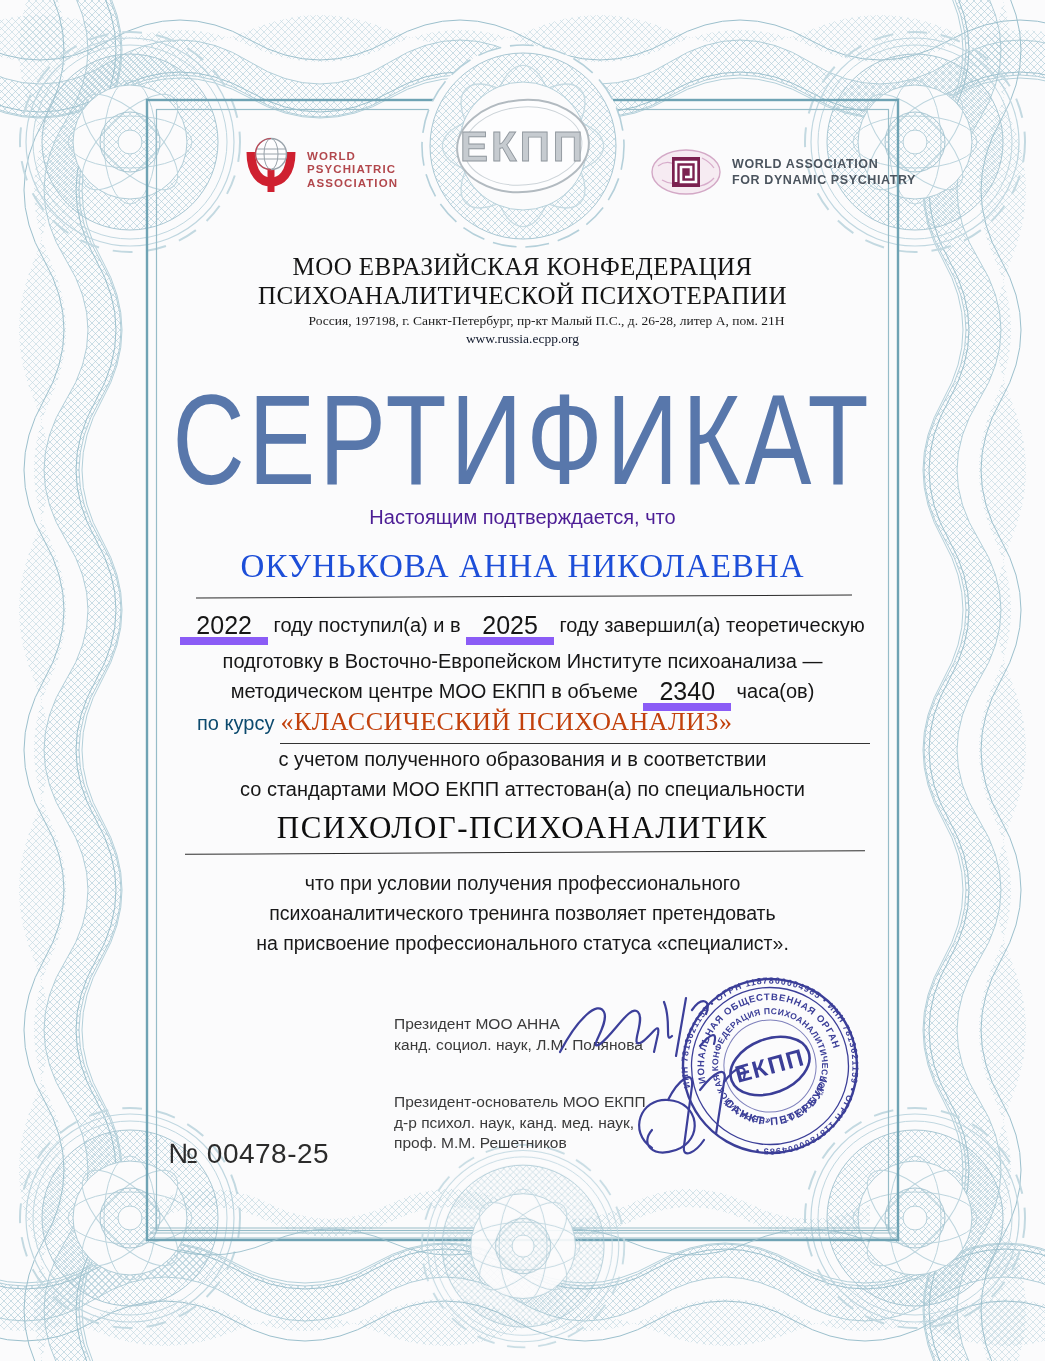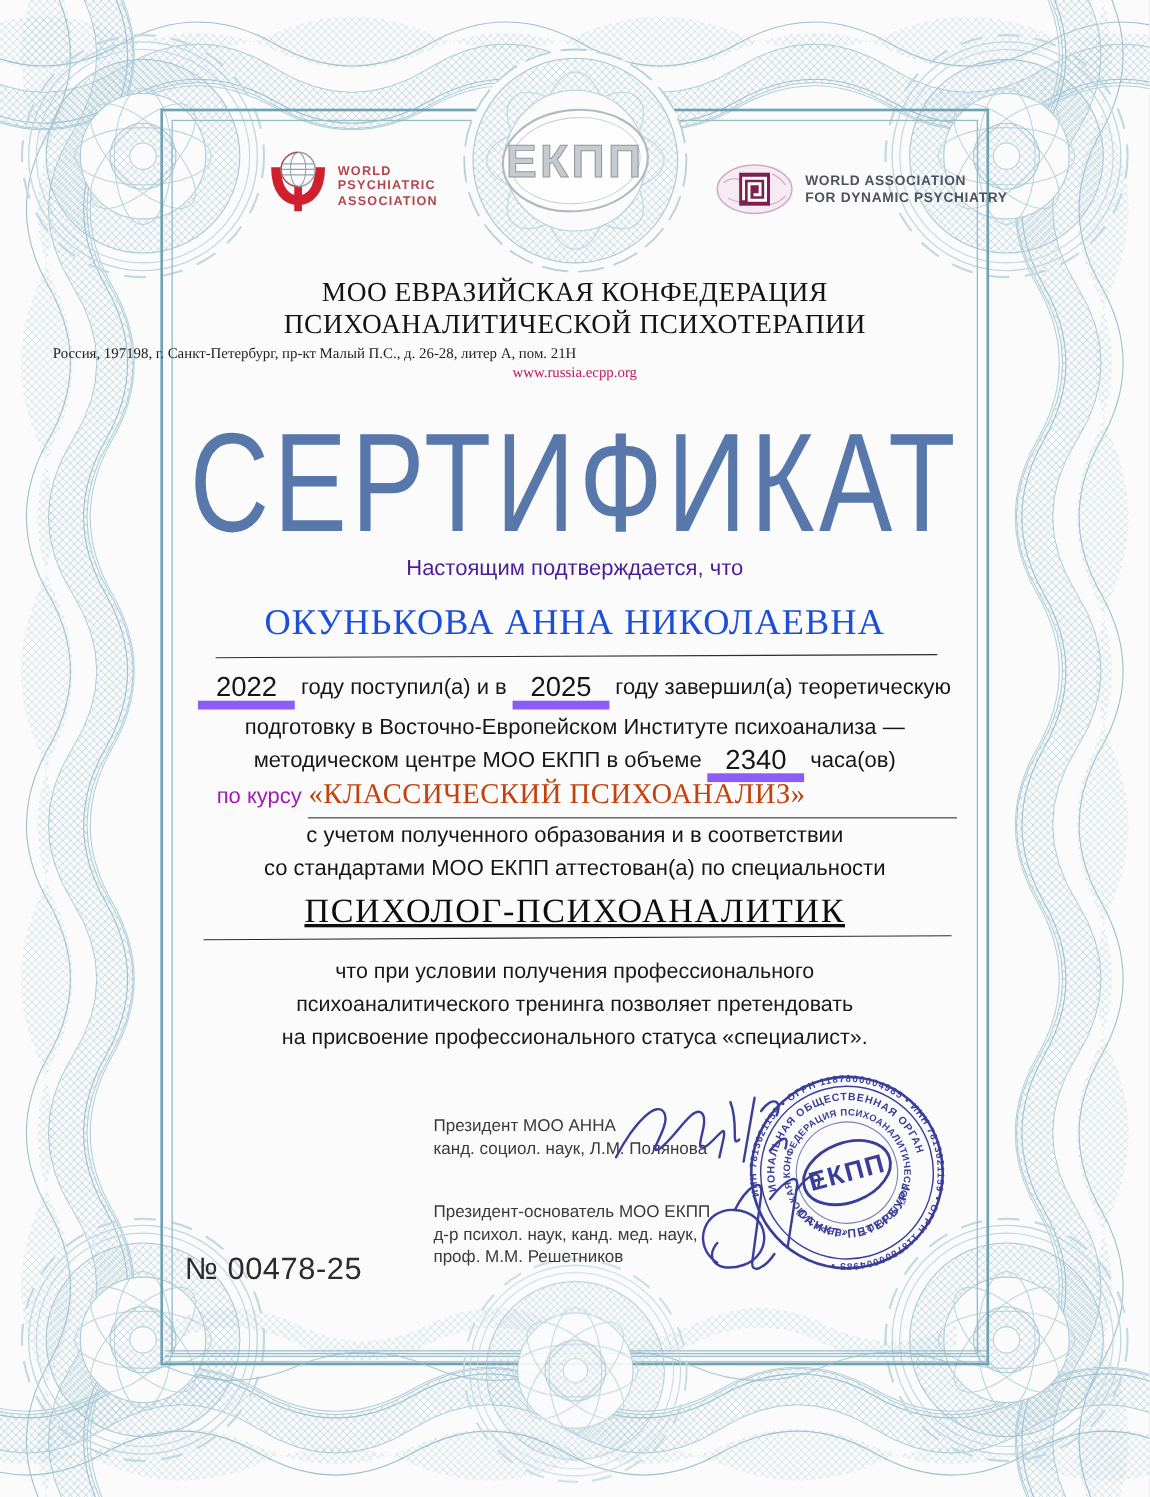--- a/index.html
+++ b/index.html
@@ -12,45 +12,45 @@
 
   
   .wpa{left:243px;top:136px;display:flex;align-items:center;gap:8px;}
   .wpa-text{margin-top:10px;font-size:11.5px;font-weight:700;letter-spacing:1.1px;line-height:13.5px;color:#b2474c;}
   .wadp{left:650px;top:148px;display:flex;align-items:center;gap:10px;}
   .wadp-text{font-size:12.5px;font-weight:700;letter-spacing:.6px;line-height:16px;color:#4b545e;}
 
   
   .org{left:0;right:0;top:252px;text-align:center;font-family:"Liberation Serif",serif;
        font-size:25px;letter-spacing:.4px;line-height:29px;color:#141414;}
-  .addr{left:0;right:0;top:313px;text-align:left;font-family:"Liberation Serif",serif;font-size:13.5px;color:#1d1d1d;padding-left:48px;}
-  .url{left:0;right:0;top:331px;text-align:center;font-family:"Liberation Serif",serif;font-size:13.5px;color:#be185d;}
+  .addr{left:0;right:0;top:313px;text-align:center;font-family:"Liberation Serif",serif;font-size:13.5px;color:#1d1d1d;padding-left:48px;}
+  .url{left:0;right:0;top:331px;text-align:center;font-family:"Liberation Serif",serif;font-size:13.5px;color:#0f172a;}
 
   .title{left:0;right:0;top:366px;text-align:center;font-size:100px;font-weight:400;letter-spacing:4px;
          color:#5877ab;transform:scaleY(1.28);transform-origin:top center;white-space:nowrap;}
 
   .intro{left:0;right:0;top:506px;text-align:center;font-size:20px;color:#4c1d95;}
   .name{left:0;right:0;top:548px;text-align:center;font-family:"Liberation Serif",serif;
         font-size:33px;letter-spacing:1px;color:#1d4ed8;white-space:nowrap;}
   .rule{height:0;border-top:1.6px solid #2c2c2c;}
   .name-rule{left:196px;width:656px;top:596px;transform:rotate(-.25deg);}
 
   .bodyline{left:0;right:0;text-align:center;font-size:20px;color:#161616;white-space:nowrap;}
   .blank{display:inline-block;font-size:25px;font-weight:500;padding:0 16px 1px;border-bottom:8px solid #8b5cf6;
          line-height:22px;vertical-align:-2px;}
   .l1{top:614px;} .l2{top:650px;} .l3{top:680px;}
 
   .course{left:197px;right:175px;top:707px;display:flex;align-items:baseline;}
-  .course-label{font-size:20px;color:#a21caf;flex:0 0 auto;}
+  .course-label{font-size:20px;color:#0c4a6e;flex:0 0 auto;}
   .course-name{flex:1;text-align:left;font-family:"Liberation Serif",serif;font-size:26px;font-weight:400;
                letter-spacing:.5px;color:#c2410c;border-bottom:1.6px solid #333;padding-bottom:6px;margin-left:6px;}
   .l5{top:748px;} .l6{top:778px;}
 
   .spec{left:0;right:0;top:810px;text-align:center;font-family:"Liberation Serif",serif;
-        font-size:31px;letter-spacing:1.5px;font-weight:500;color:#0e0e0e;text-decoration:underline;}
+        font-size:31px;letter-spacing:1.5px;font-weight:500;color:#0e0e0e;}
   .spec-rule{left:185px;width:680px;top:852px;transform:rotate(-.3deg);}
 
   .note{font-size:19.5px;color:#191919;}
   .n1{top:872px;} .n2{top:902px;} .n3{top:932px;}
 
   .sigblock{left:394px;width:300px;font-size:15.5px;line-height:20.5px;color:#3a3a3a;}
   .sig1{top:1014px;} .sig2{top:1092px;}
 
   .certno{left:168px;top:1138px;font-size:28px;letter-spacing:.5px;color:#2b2b2b;}
 </style>

